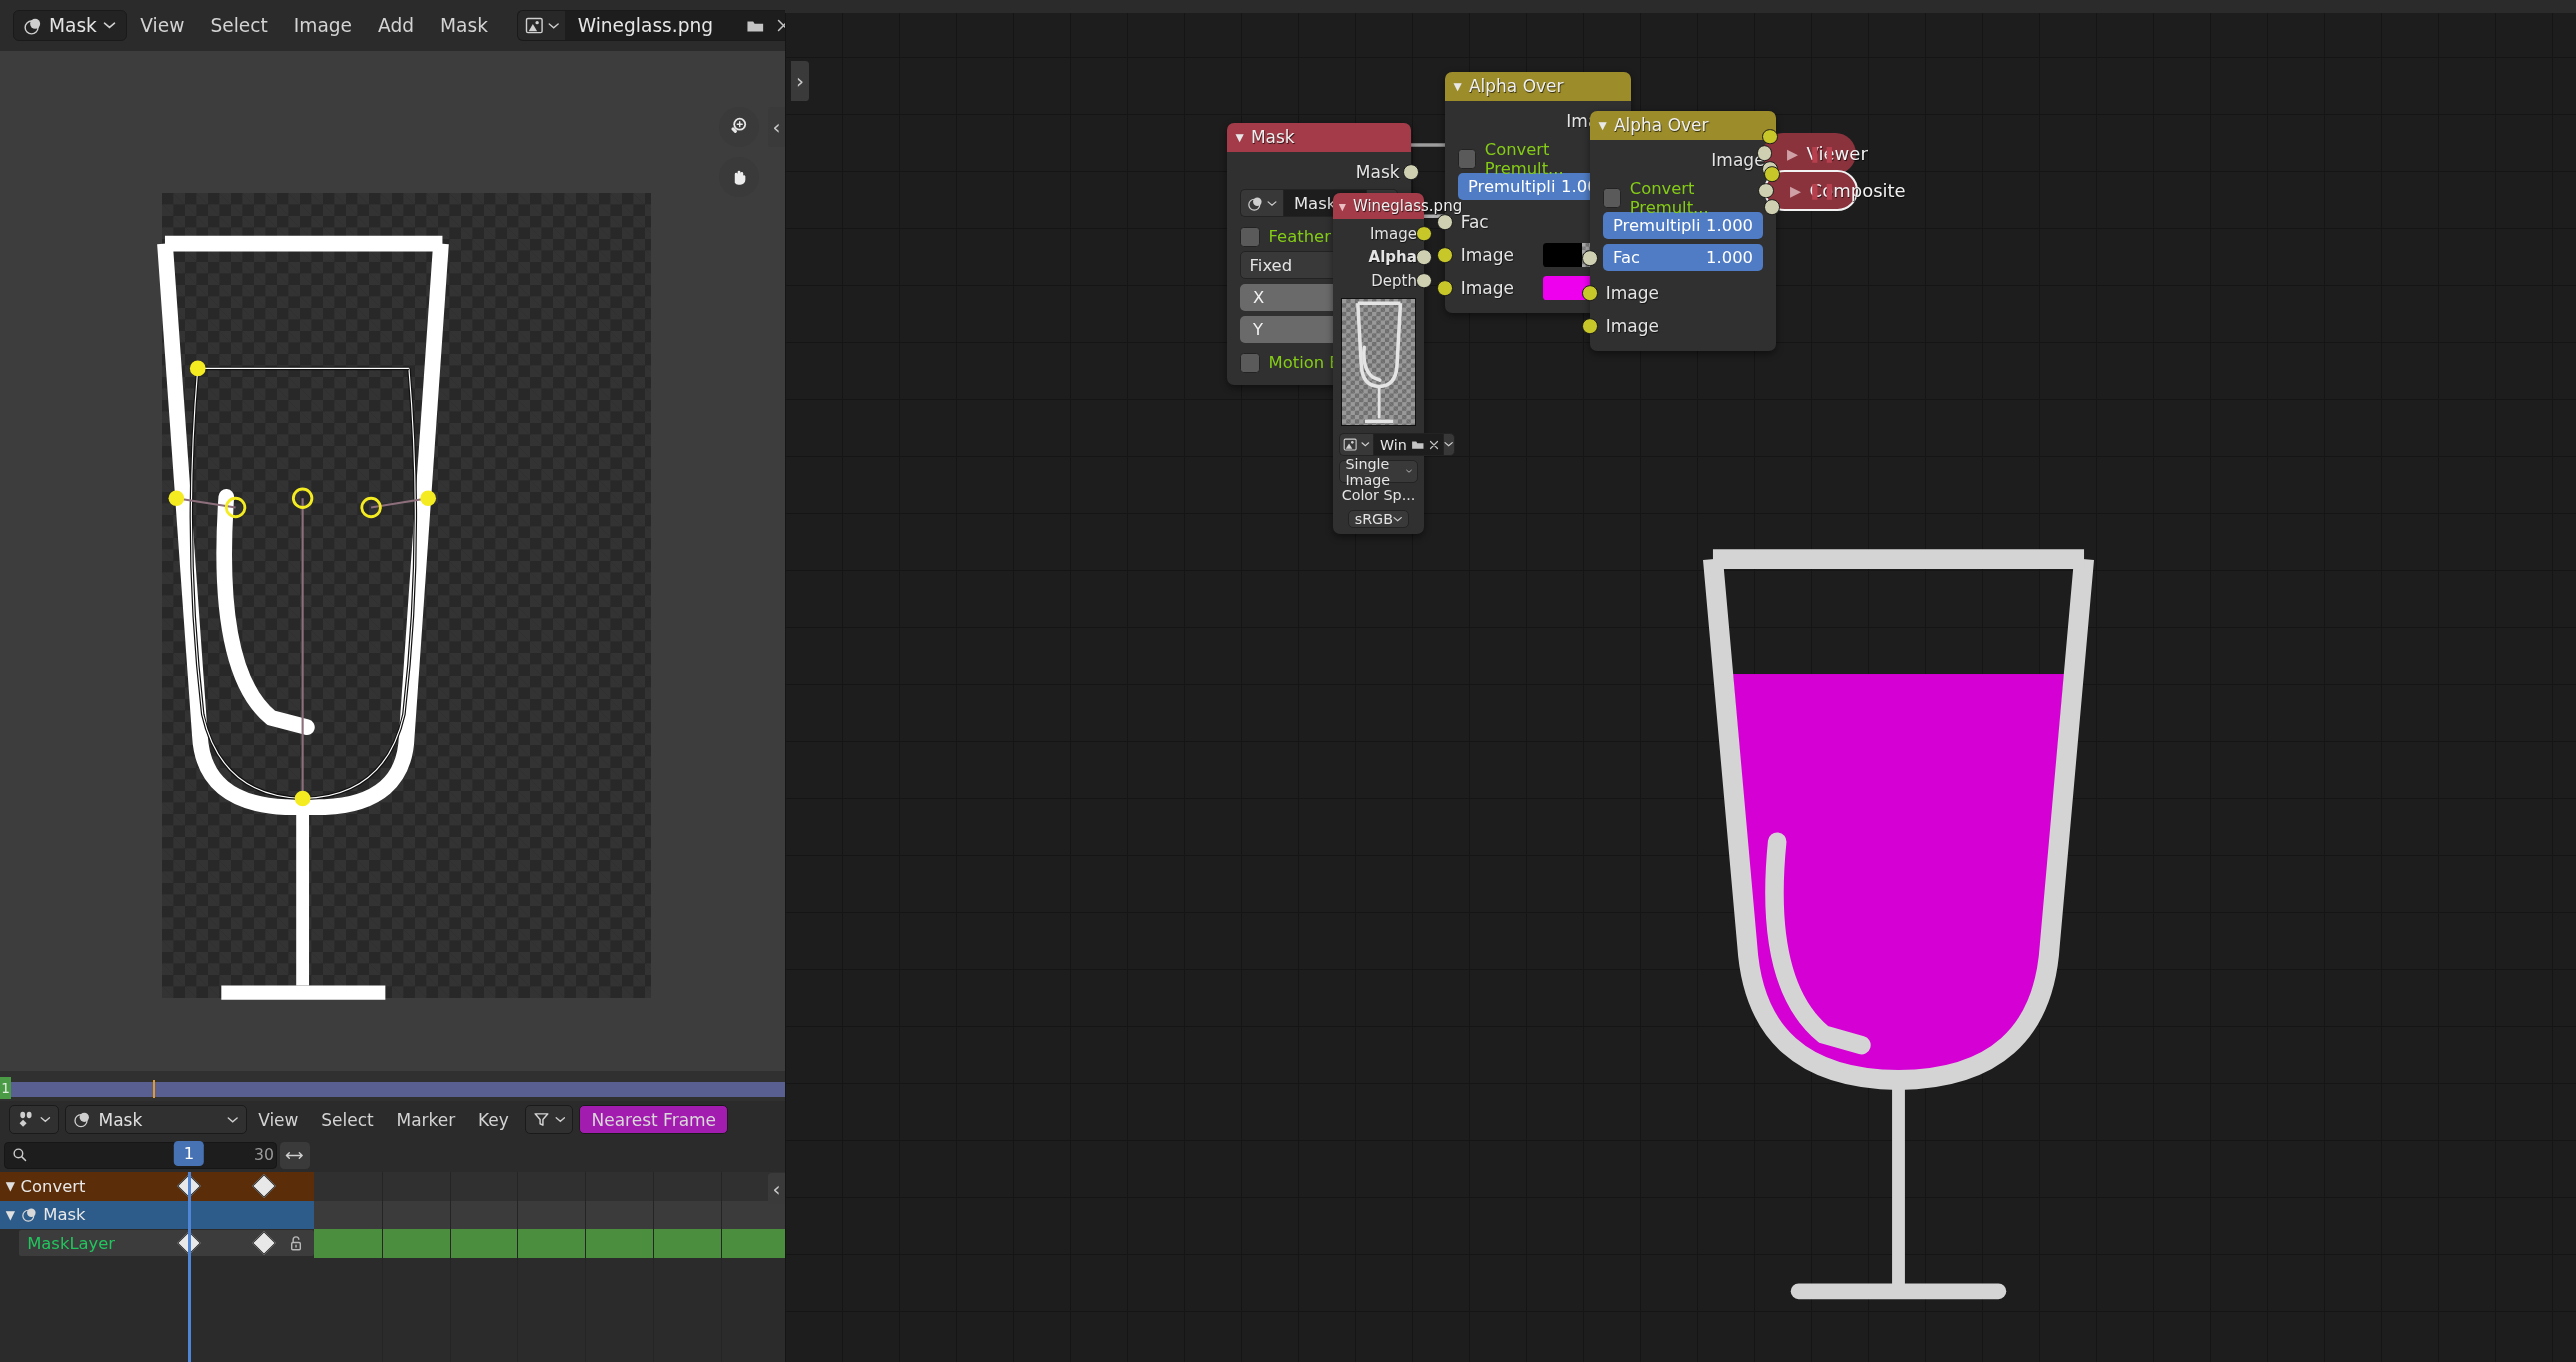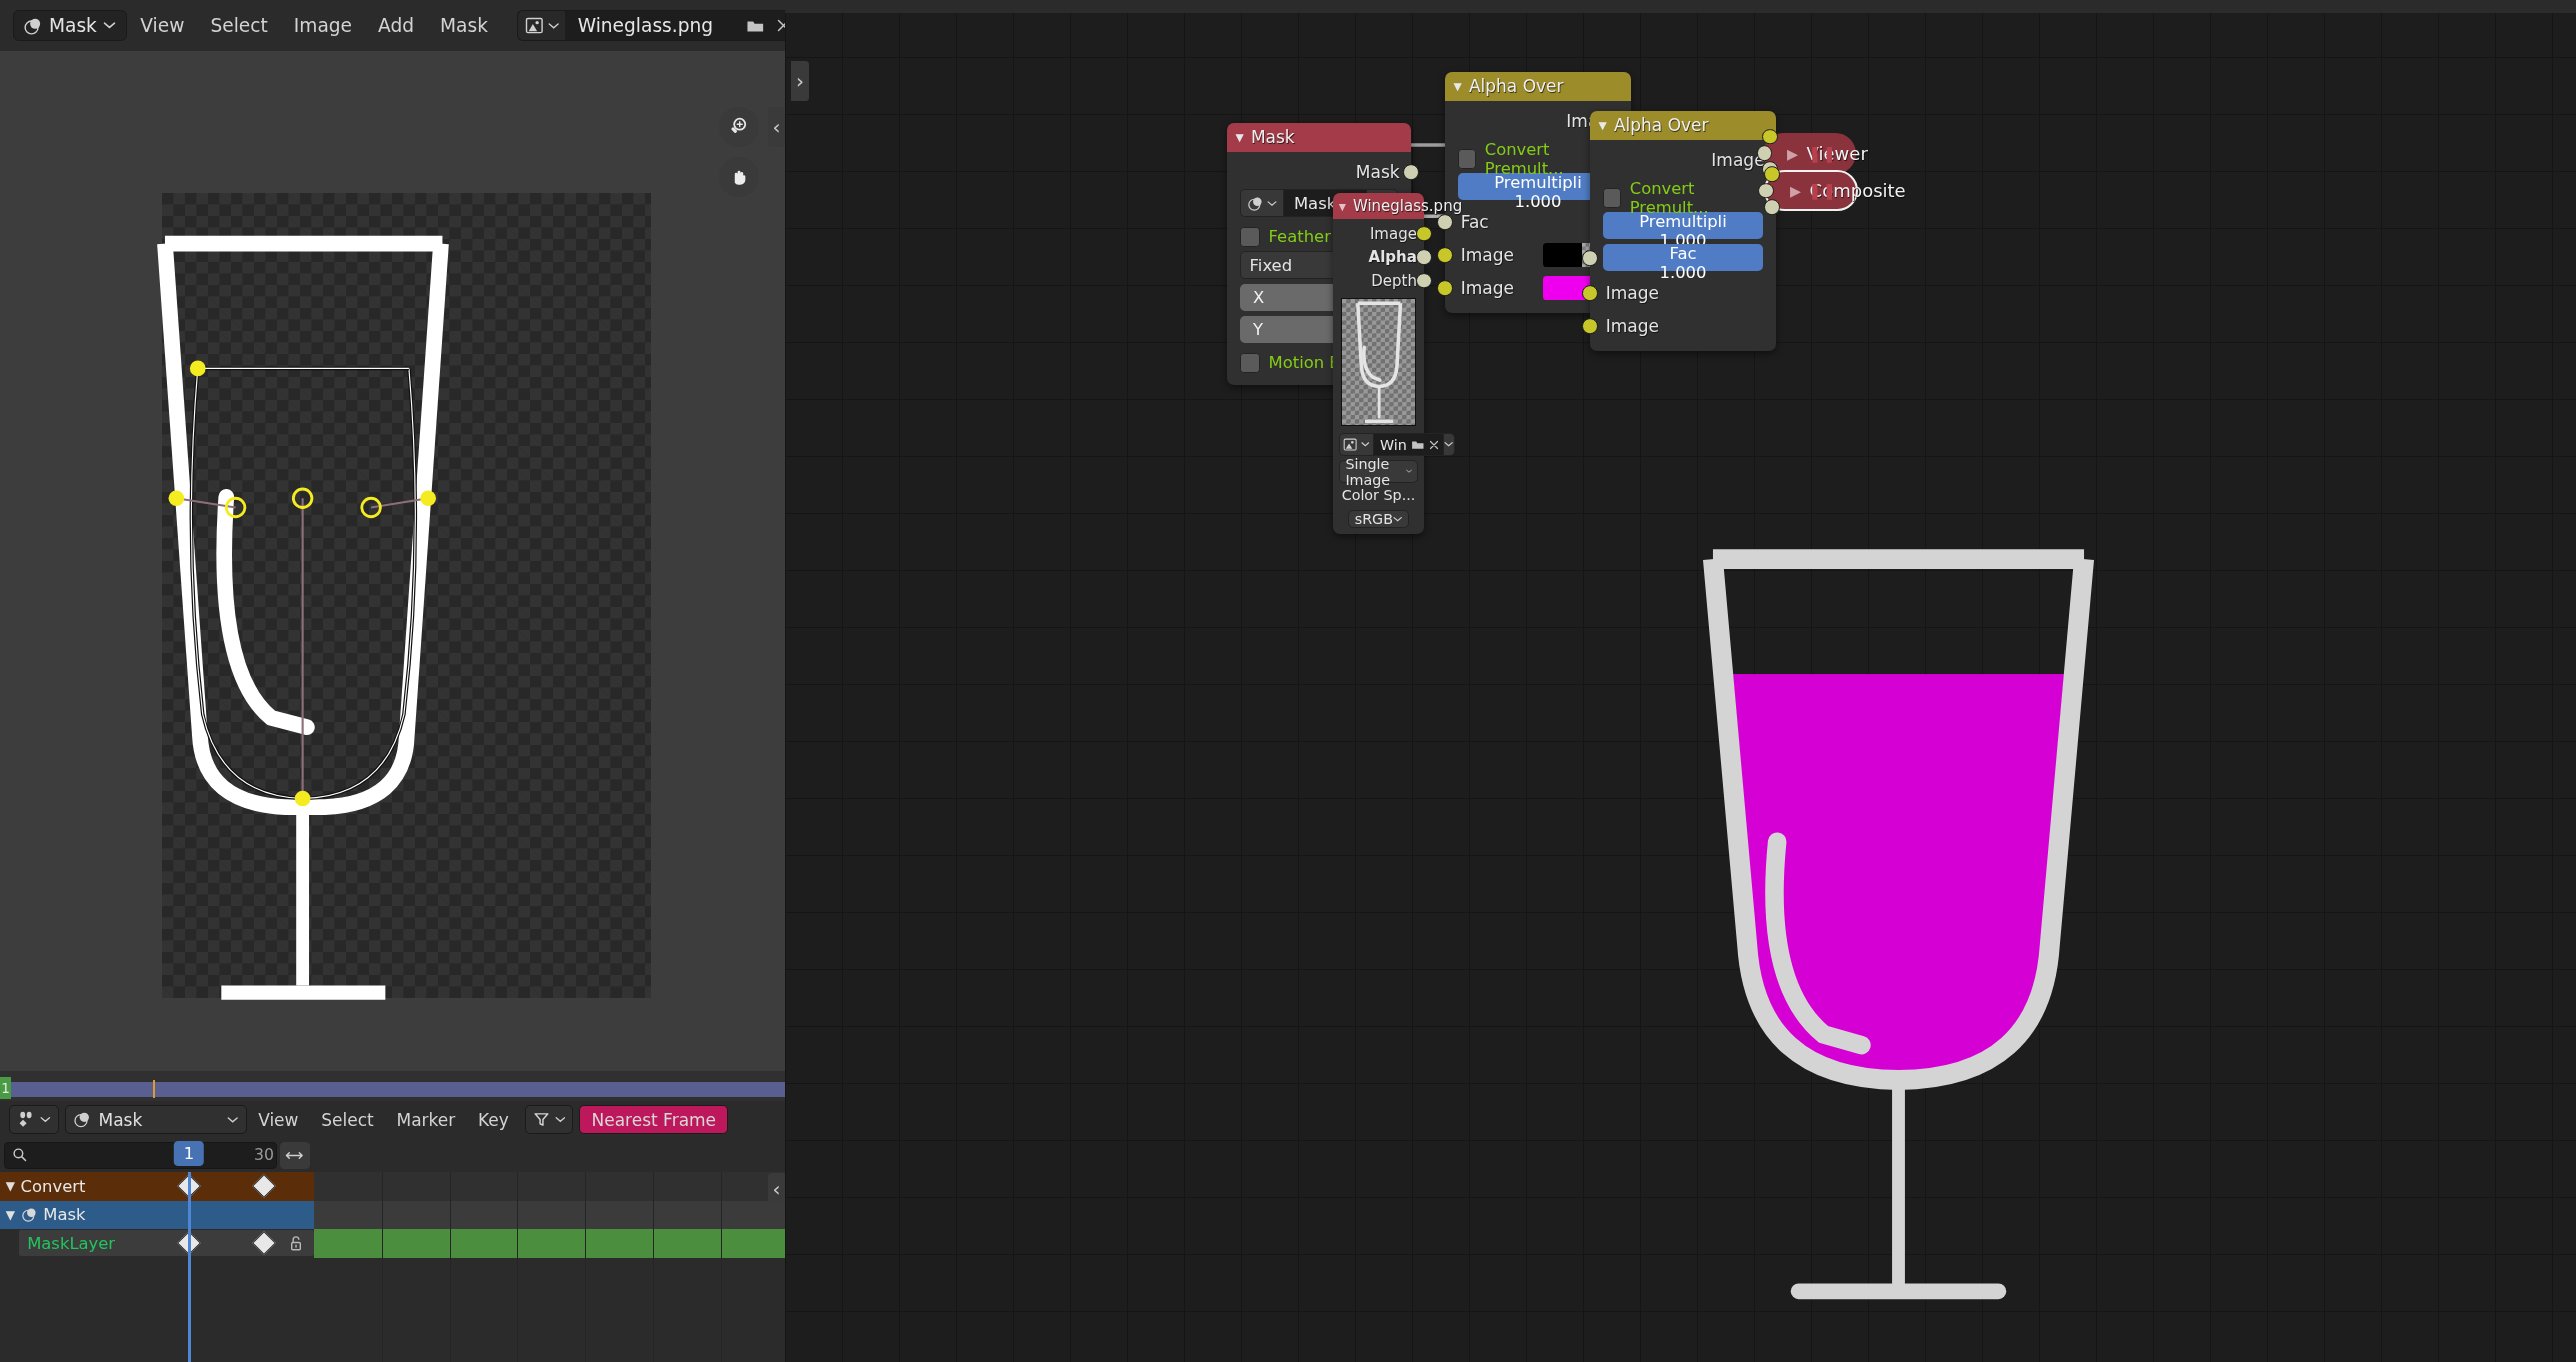--- a/index.html
+++ b/index.html
@@ -99,21 +99,21 @@
     display: flex; align-items: center; padding: 0 7.1px; gap: 5px;
     border: 0.7px solid #1a1a1a;
   }
   .dope-mode-dd {
     height: 28.5px; border-radius: 5px; background: #303030; min-width: 182px;
     display:flex; align-items:center; padding: 0 7.1px; gap: 7.1px;
     border: 0.7px solid #1a1a1a; justify-content: flex-start;
   }
   .dope-menu { color: #d3d3d3; font-size: 17px; padding: 0 11.4px; }
   .nearest-btn {
-    height: 28.5px; border-radius: 5px; background: #be185d; padding: 0 11.4px;
+    height: 28.5px; border-radius: 5px; background: #a21caf; padding: 0 11.4px;
     display:flex; align-items:center; color:#d8d8d8; font-size:17px;
     border: 0.7px solid #1a1a1a;
   }
 
   
   .dope-search-row {
     position: absolute; left: 0; top: 1138px; width: 314px; height: 34px;
     background: #2b2b2b; display: flex; align-items: center; padding: 2.9px 4.3px;
   }
   .search-box {
@@ -230,21 +230,21 @@
   .sock-img { background: #c7c729; }
   .sock-val { background: #cfd0b1; }
 
   .ctl { margin: 0 13px 5px; }
   .checkrow { display: flex; align-items: center; gap: 8.6px; height: 28.5px; margin: 0 13px; }
   .cbox { width: 20px; height: 20px; background: #5a5a5a; border-radius: 3.6px; border: 0.7px solid #232323; }
   .checkrow span { color: #84cc16; font-size: 16.4px; }
   .slider-blue {
     height: 27px; background: #4f7cc4; border-radius: 5px;
     display: flex; align-items: center; justify-content: space-between;
-    padding: 0 10px; color: #fff; font-size: 16.4px; flex-direction: column;
+    padding: 0 10px; color: #fff; font-size: 16.4px;
   }
   .dropdown {
     height: 28.5px; background: #393939; border-radius: 5px;
     display: flex; align-items: center; justify-content: space-between;
     padding: 0 8.6px; color: #e4e4e4; font-size: 16.4px;
     border: 0.7px solid #232323;
   }
   .numfield {
     height: 27px; background: #6a6a6a; border-radius: 5px;
     display: flex; align-items: center; justify-content: space-between;

